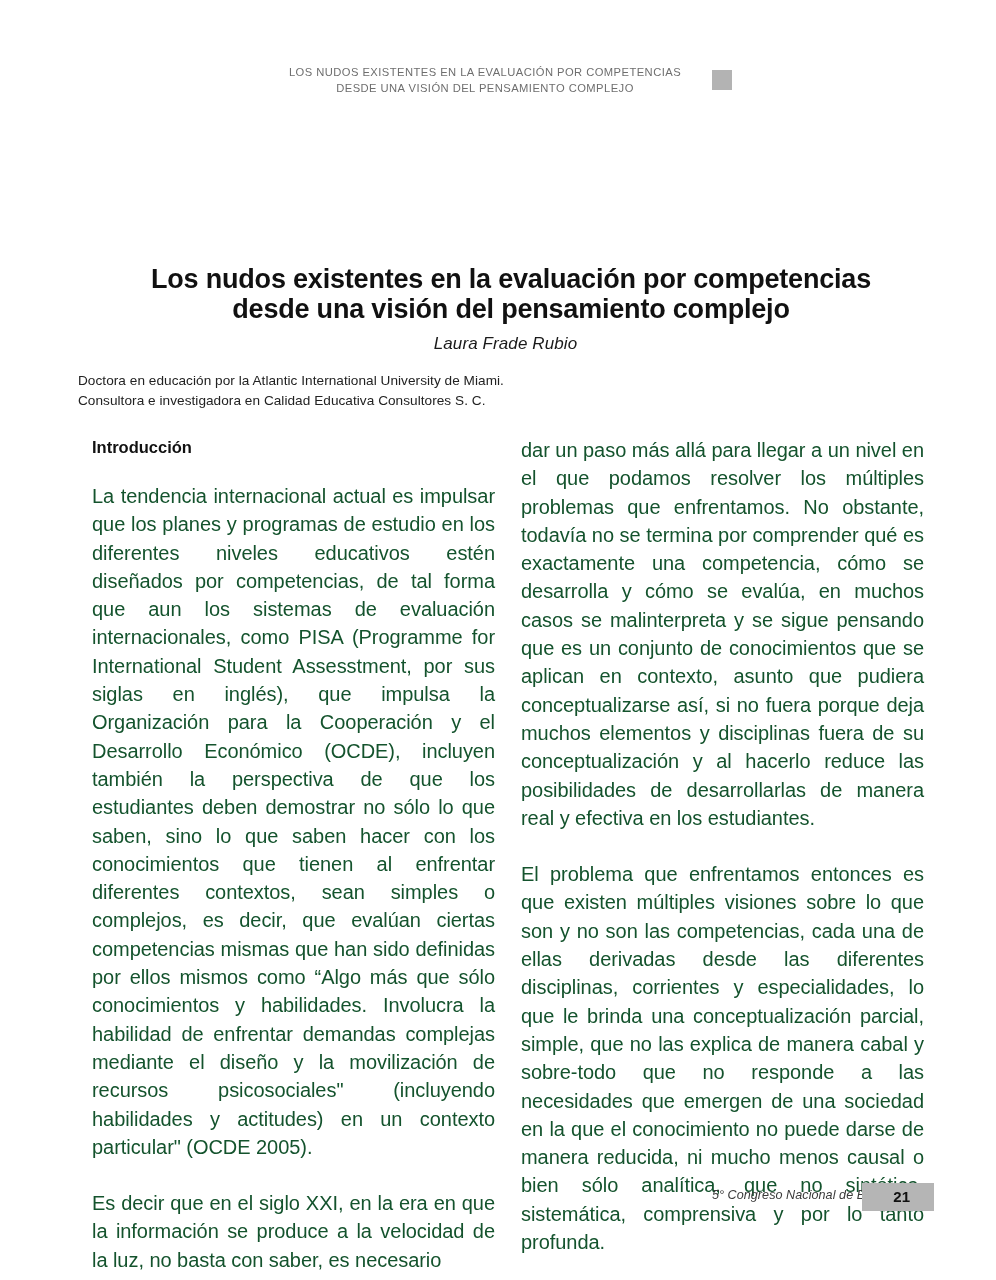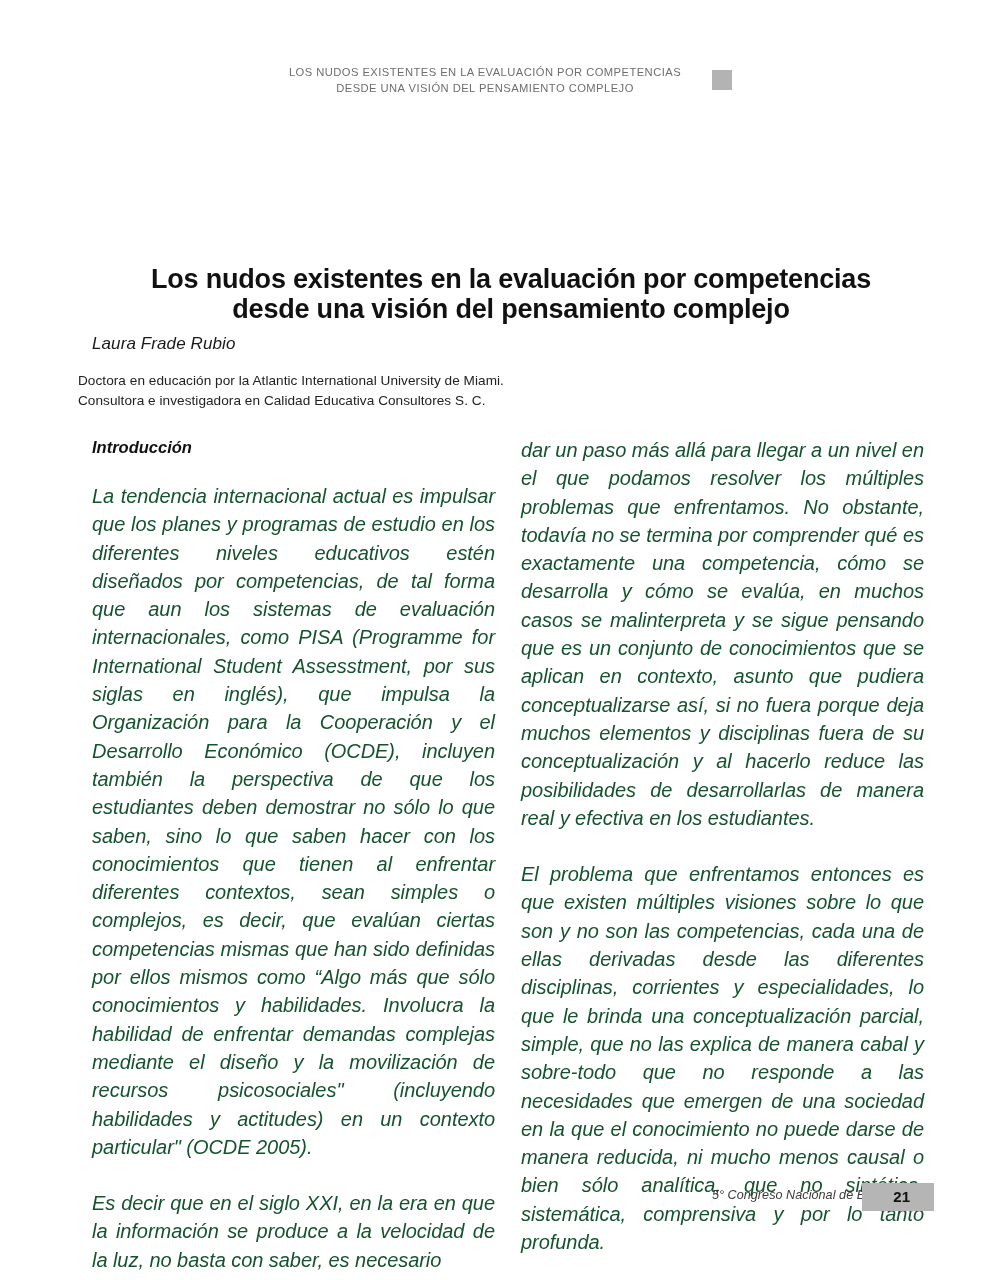--- a/index.html
+++ b/index.html
@@ -57,24 +57,24 @@
     font-size: 27px;
     font-weight: bold;
     line-height: 30px;
     letter-spacing: -0.2px;
     color: #111111;
   }
 
   
   .author-name {
     position: absolute;
-    left: 92px;
+    left: 85px;
     top: 334px;
     width: 841px;
-    text-align: left;
+    text-align: center;
     font-size: 17px;
     font-style: italic;
     color: #1a1a1a;
     letter-spacing: 0.1px;
   }
 
   
   .affiliation {
     position: absolute;
     left: 78px;
@@ -93,21 +93,20 @@
     position: absolute;
     left: 92px;
     top: 436px;
     width: 841px;
     height: 720px;
   }
   .col {
     position: absolute;
     top: 0;
     width: 403px;
-    font-style: italic;
   }
   .col-left  { left: 0; }
   .col-right { left: 429px; }
 
   .section-heading {
     font-size: 16.5px;
     font-weight: bold;
     line-height: 22px;
     margin: 0 0 24px 0;
     color: #111111;

